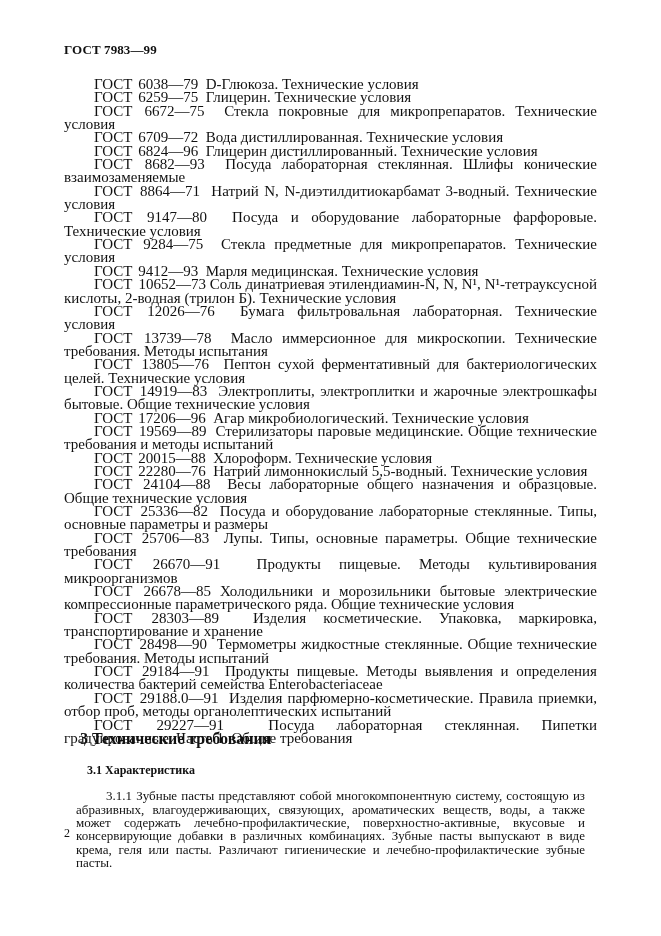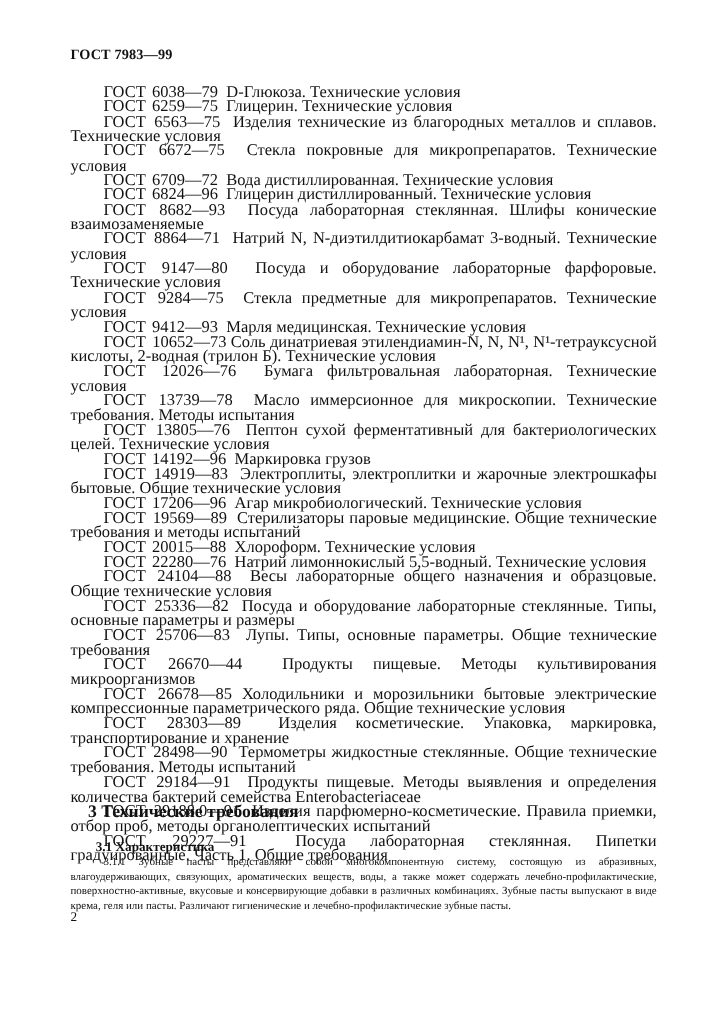--- a/index.html
+++ b/index.html
@@ -5,54 +5,52 @@
   html, body { margin: 0; padding: 0; background: #ffffff; }
   body { width: 661px; height: 936px; position: relative; overflow: hidden;
          font-family: "Liberation Serif", "DejaVu Serif", serif; color: #111; }
   .page-header { position: absolute; left: 64px; top: 42px; font-weight: bold; font-size: 13px; letter-spacing: 0.1px; }
   .refs { position: absolute; left: 64px; top: 78px; width: 533px; font-size: 15px; line-height: 13.35px; }
   .ref { text-align: justify; text-indent: 30px; margin: 0; }
   .ref .code { word-spacing: 2px; }
   .section { position: absolute; left: 64px; top: 730px; width: 533px; }
   .sec-title { font-weight: bold; font-size: 16px; margin: 0 0 0 16px; line-height: 18px; }
   .sub-title { font-weight: bold; font-size: 12px; margin: 16px 0 0 23px; line-height: 13.4px; }
-  .para { font-size: 10px; line-height: 13.35px; text-align: justify; text-indent: 30px; margin: 0; }
+  .para { font-size: 13px; line-height: 13.35px; text-align: justify; text-indent: 30px; margin: 12px; }
   .page-number { position: absolute; left: 64px; top: 826px; font-size: 12px; }
 </style>
 </head>
 <body>
 
 <div class="page-header">ГОСТ 7983—99</div>
 
 <div class="refs">
   <p class="ref"><span class="code">ГОСТ  6038—79</span>&nbsp;&nbsp;<span>D-Глюкоза. Технические условия</span></p>
   <p class="ref"><span class="code">ГОСТ  6259—75</span>&nbsp;&nbsp;<span>Глицерин. Технические условия</span></p>
-  <p class="ref"><span class="code">ГОСТ  6563—75</span>&nbsp;&nbsp;<span>Изделия технические из благородных металлов и сплавов. Технические условия</span></p>
   <p class="ref"><span class="code">ГОСТ  6672—75</span>&nbsp;&nbsp;<span>Стекла покровные для микропрепаратов. Технические условия</span></p>
   <p class="ref"><span class="code">ГОСТ  6709—72</span>&nbsp;&nbsp;<span>Вода дистиллированная. Технические условия</span></p>
   <p class="ref"><span class="code">ГОСТ  6824—96</span>&nbsp;&nbsp;<span>Глицерин дистиллированный. Технические условия</span></p>
   <p class="ref"><span class="code">ГОСТ  8682—93</span>&nbsp;&nbsp;<span>Посуда лабораторная стеклянная. Шлифы конические взаимозаменяемые</span></p>
   <p class="ref"><span class="code">ГОСТ  8864—71</span>&nbsp;&nbsp;<span>Натрий N, N-диэтилдитиокарбамат 3-водный. Технические условия</span></p>
   <p class="ref"><span class="code">ГОСТ  9147—80</span>&nbsp;&nbsp;<span>Посуда и оборудование лабораторные фарфоровые. Технические условия</span></p>
   <p class="ref"><span class="code">ГОСТ  9284—75</span>&nbsp;&nbsp;<span>Стекла предметные для микропрепаратов. Технические условия</span></p>
   <p class="ref"><span class="code">ГОСТ  9412—93</span>&nbsp;&nbsp;<span>Марля медицинская. Технические условия</span></p>
   <p class="ref"><span class="code">ГОСТ  10652—73</span>&nbsp;<span>Соль динатриевая этилендиамин-N, N, N¹, N¹-тетрауксусной кислоты, 2-водная (трилон Б). Технические условия</span></p>
   <p class="ref"><span class="code">ГОСТ  12026—76</span>&nbsp;&nbsp;<span>Бумага фильтровальная лабораторная. Технические условия</span></p>
   <p class="ref"><span class="code">ГОСТ  13739—78</span>&nbsp;&nbsp;<span>Масло иммерсионное для микроскопии. Технические требования. Методы испытания</span></p>
   <p class="ref"><span class="code">ГОСТ  13805—76</span>&nbsp;&nbsp;<span>Пептон сухой ферментативный для бактериологических целей. Технические условия</span></p>
-  <p class="ref"><span class="code">ГОСТ  14192—96</span>&nbsp;&nbsp;<span>Маркировка грузов</span></p>
   <p class="ref"><span class="code">ГОСТ  14919—83</span>&nbsp;&nbsp;<span>Электроплиты, электроплитки и жарочные электрошкафы бытовые. Общие технические условия</span></p>
   <p class="ref"><span class="code">ГОСТ  17206—96</span>&nbsp;&nbsp;<span>Агар микробиологический. Технические условия</span></p>
   <p class="ref"><span class="code">ГОСТ  19569—89</span>&nbsp;&nbsp;<span>Стерилизаторы паровые медицинские. Общие технические требования и методы испытаний</span></p>
   <p class="ref"><span class="code">ГОСТ  20015—88</span>&nbsp;&nbsp;<span>Хлороформ. Технические условия</span></p>
   <p class="ref"><span class="code">ГОСТ  22280—76</span>&nbsp;&nbsp;<span>Натрий лимоннокислый 5,5-водный. Технические условия</span></p>
   <p class="ref"><span class="code">ГОСТ  24104—88</span>&nbsp;&nbsp;<span>Весы лабораторные общего назначения и образцовые. Общие технические условия</span></p>
   <p class="ref"><span class="code">ГОСТ  25336—82</span>&nbsp;&nbsp;<span>Посуда и оборудование лабораторные стеклянные. Типы, основные параметры и размеры</span></p>
   <p class="ref"><span class="code">ГОСТ  25706—83</span>&nbsp;&nbsp;<span>Лупы. Типы, основные параметры. Общие технические требования</span></p>
-  <p class="ref"><span class="code">ГОСТ  26670—44</span>&nbsp;&nbsp;<span>Продукты пищевые. Методы культивирования микроорганизмов</span></p>
+  <p class="ref"><span class="code">ГОСТ  26670—91</span>&nbsp;&nbsp;<span>Продукты пищевые. Методы культивирования микроорганизмов</span></p>
   <p class="ref"><span class="code">ГОСТ  26678—85</span>&nbsp;<span>Холодильники и морозильники бытовые электрические компрессионные параметрического ряда. Общие технические условия</span></p>
   <p class="ref"><span class="code">ГОСТ  28303—89</span>&nbsp;&nbsp;<span>Изделия косметические. Упаковка, маркировка, транспортирование и хранение</span></p>
   <p class="ref"><span class="code">ГОСТ  28498—90</span>&nbsp;&nbsp;<span>Термометры жидкостные стеклянные. Общие технические требования. Методы испытаний</span></p>
   <p class="ref"><span class="code">ГОСТ  29184—91</span>&nbsp;&nbsp;<span>Продукты пищевые. Методы выявления и определения количества бактерий семейства Enterobacteriaceae</span></p>
   <p class="ref"><span class="code">ГОСТ  29188.0—91</span>&nbsp;&nbsp;<span>Изделия парфюмерно-косметические. Правила приемки, отбор проб, методы органолептических испытаний</span></p>
   <p class="ref"><span class="code">ГОСТ  29227—91</span>&nbsp;&nbsp;<span>Посуда лабораторная стеклянная. Пипетки градуированные. Часть 1. Общие требования</span></p>
 </div>
 
 <div class="section">
   <h2 class="sec-title">3  Технические требования</h2>

